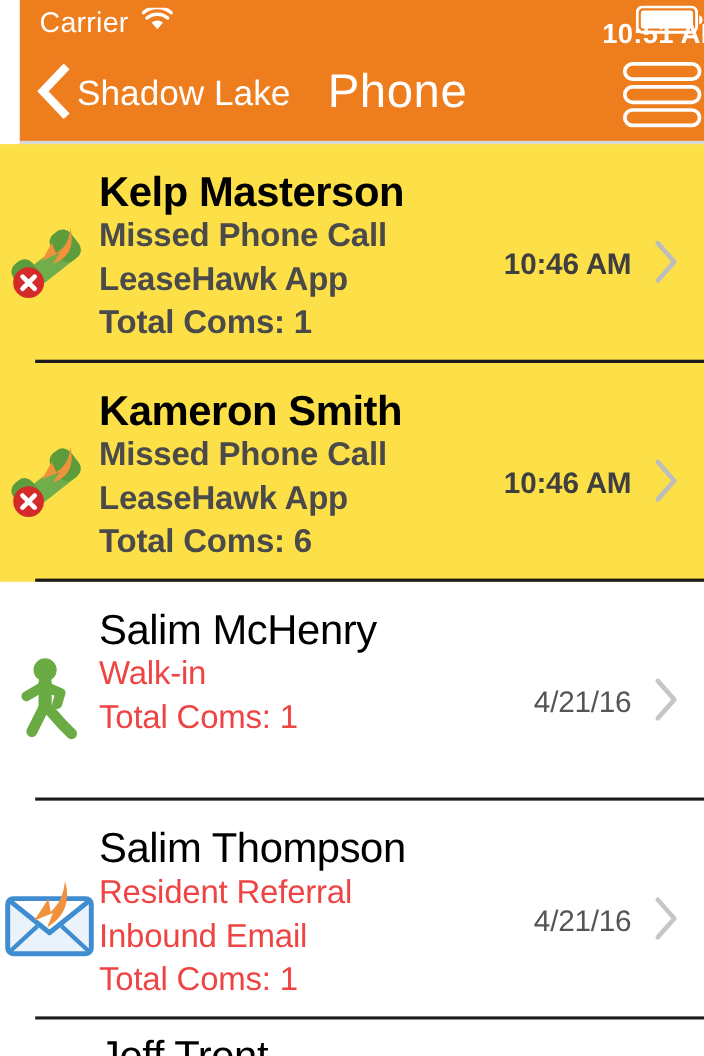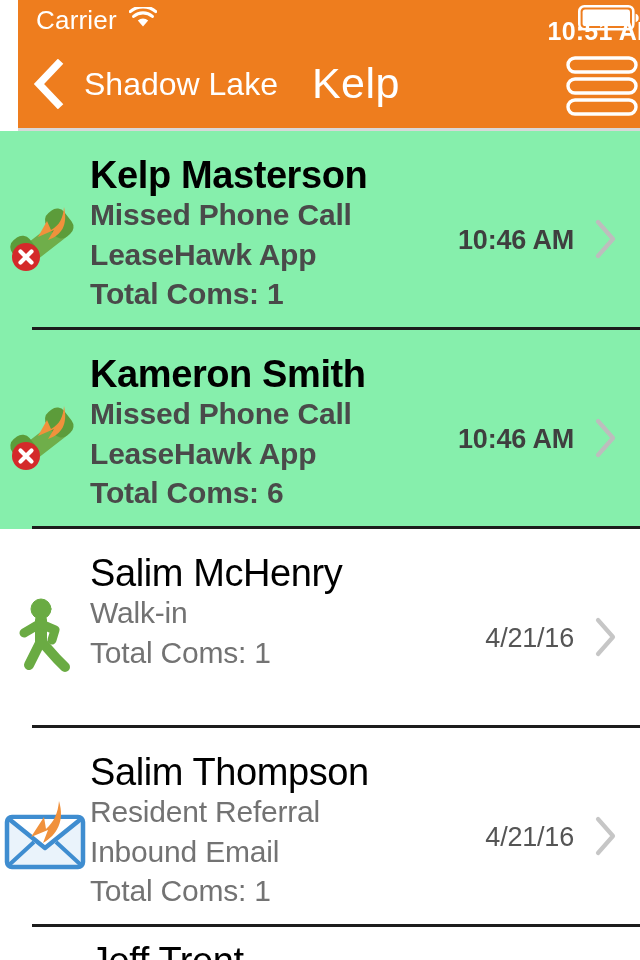--- a/index.html
+++ b/index.html
@@ -36,21 +36,21 @@
   .sb-time { font-size:25px; font-weight:bold; letter-spacing:.2px; }
   .sb-right { margin-left:auto; display:flex; align-items:center; }
 
   .navbar {
     position:relative;
     height:91px;
     display:flex; align-items:center;
     padding:0 20px 0 14px;
   }
   .back-btn {
-    display:flex; align-items:center; gap:20px;
+    display:flex; align-items:center; gap:6px;
     color:#ffffff; cursor:pointer;
     flex:0 0 auto;
   }
   .back-label { font-size:32px; font-weight:300; letter-spacing:0; line-height:1; padding-bottom:3px; }
   .nav-title {
     font-size:43px; font-weight:300; color:#ffffff;
     letter-spacing:.5px; line-height:1;
     margin-left:34px; padding-bottom:4px;
     flex:0 0 auto;
   }
@@ -63,39 +63,39 @@
   
   .list { width:640px; }
   .row {
     position:relative;
     display:flex; align-items:flex-start;
     width:640px; height:199px;
     padding:18px 0 0 0;
     cursor:pointer;
     background:#ffffff;
   }
-  .row.unread { background:#86efac; }
+  .row.unread { background:#fde047; }
   .row .sep {
     position:absolute; left:32px; right:0; bottom:0;
     height:3px; background:#1c1c1c;
   }
   .row-icon {
     width:90px; flex:0 0 90px;
     display:flex; align-items:center; justify-content:center;
     align-self:center;
     padding-bottom:4px;
   }
   .row-body { flex:1 1 auto; min-width:0; padding-top:6px; }
   .row-name {
     font-size:38px; color:#000000; line-height:1.06;
     letter-spacing:-.4px; white-space:nowrap;
   }
   .row.unread .row-name { font-weight:bold; }
   .row-sub {
-    font-size:30px; color:#737373; line-height:1.31;
+    font-size:30px; color:#ef4444; line-height:1.31;
     letter-spacing:-.2px; white-space:nowrap;
   }
   .row.unread .row-sub { font-weight:bold; color:#4a4a4a; }
   .row-meta {
     flex:0 0 auto;
     display:flex; align-items:center; gap:20px;
     align-self:center;
     padding:0 22px 0 0;
     margin-top:2px;
   }
@@ -144,21 +144,21 @@
     <div class="navbar">
       <div class="back-btn">
         <span>
           <svg width="32" height="50" viewBox="0 0 32 50">
             <path d="M26 5 L7 25 L26 45" fill="none" stroke="#ffffff" stroke-width="7.5" stroke-linecap="square" stroke-linejoin="miter"></path>
           </svg>
         </span>
         <span class="back-label">Shadow Lake</span>
       </div>
 
-      <div class="nav-title">Kelp</div>
+      <div class="nav-title">Phone</div>
 
       <div class="hamburger">
         <svg width="72" height="62" viewBox="0 0 72 62">
           <rect x="2" y="3" width="68" height="14" rx="7" ry="7" fill="none" stroke="#ffffff" stroke-width="3.4"></rect>
           <rect x="2" y="24" width="68" height="14" rx="7" ry="7" fill="none" stroke="#ffffff" stroke-width="3.4"></rect>
           <rect x="2" y="45" width="68" height="14" rx="7" ry="7" fill="none" stroke="#ffffff" stroke-width="3.4"></rect>
         </svg>
       </div>
 
       <div class="hdr-bottom-edge"></div>

